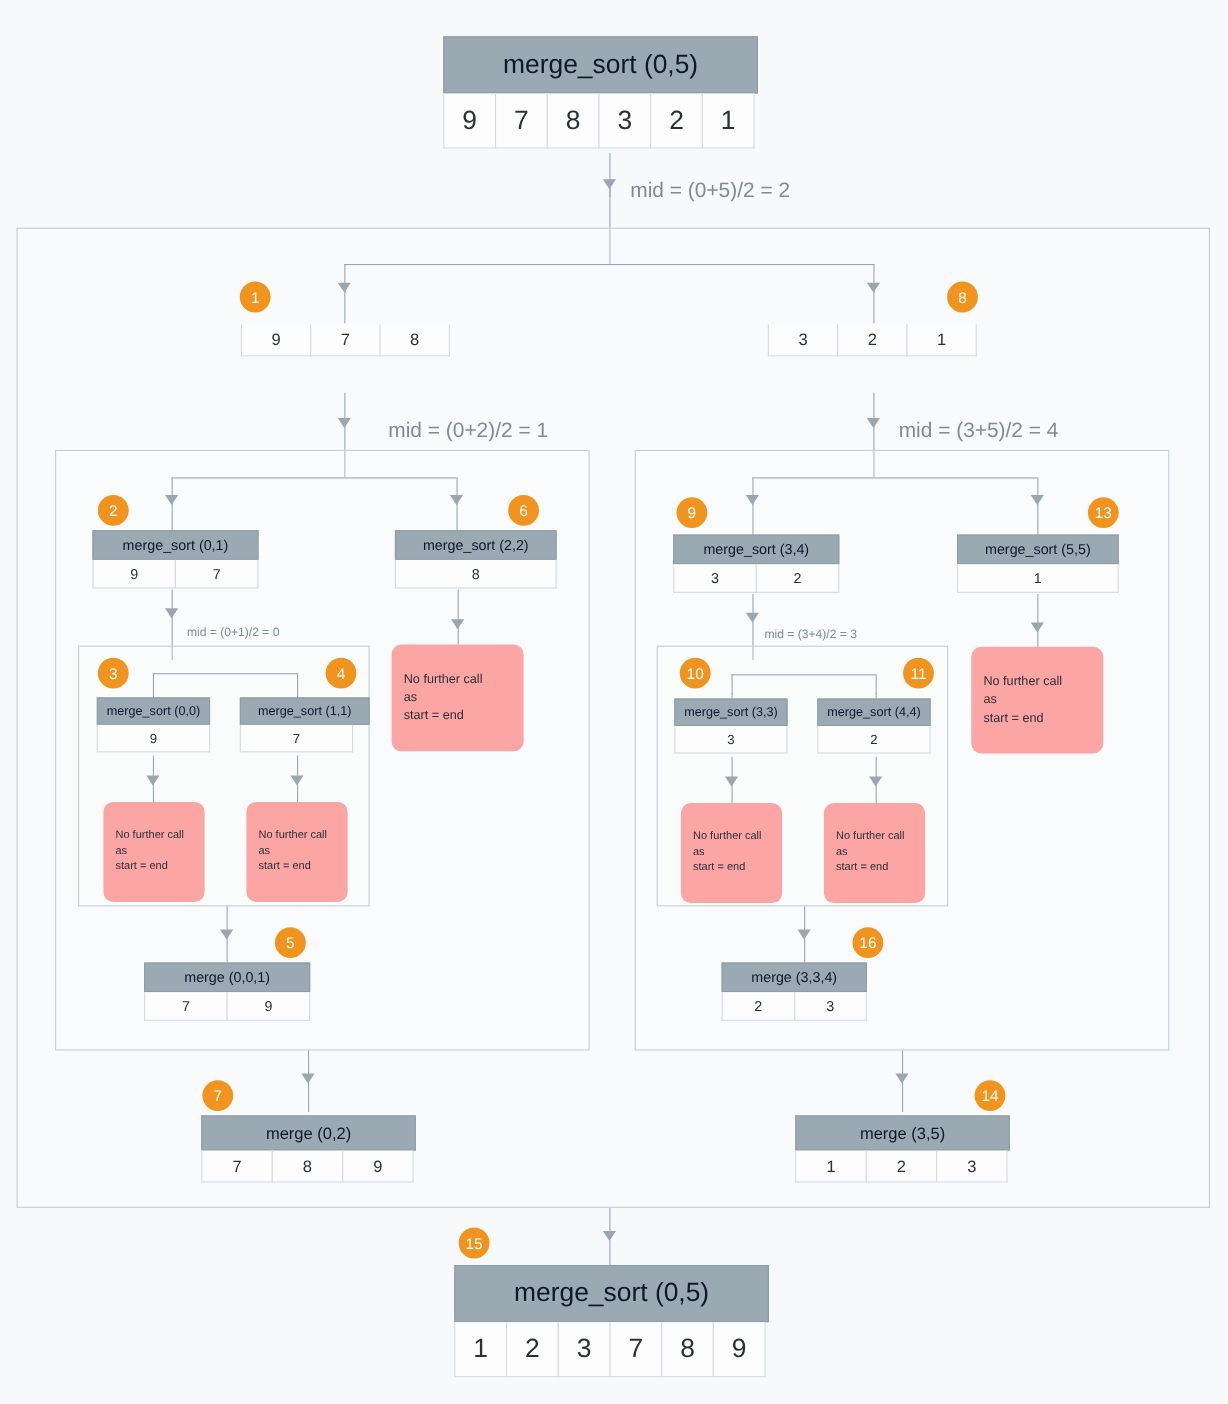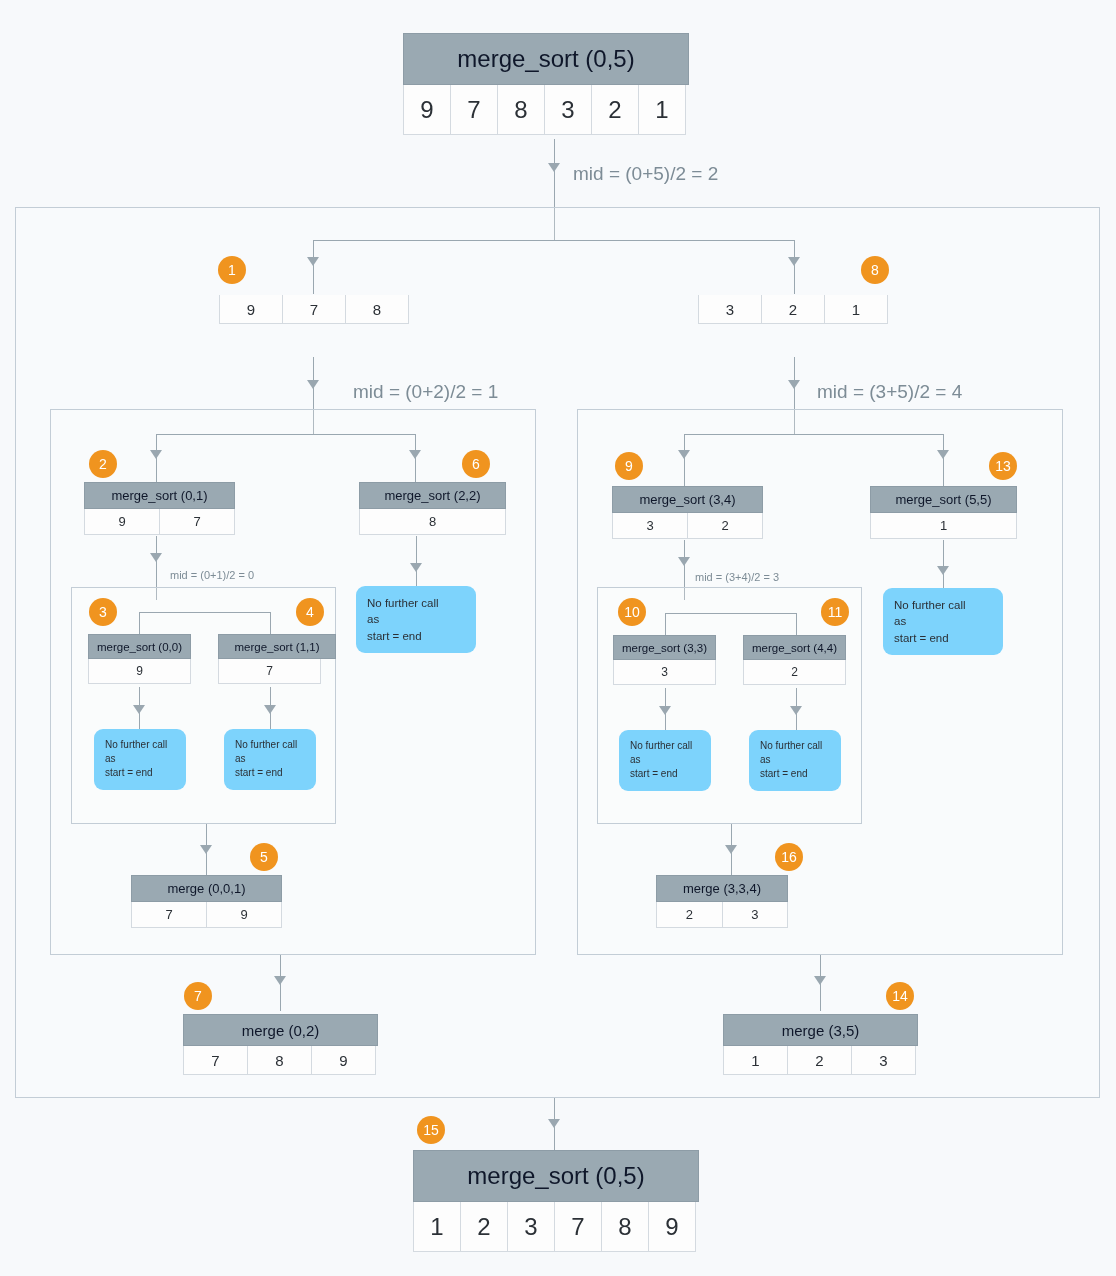--- a/index.html
+++ b/index.html
@@ -51,26 +51,26 @@
 
   .sz-md .hdr { height:27px; font-size:13px; }
   .sz-md .cells .cell { height:26px; font-size:13px; }
 
   .sz-sm .hdr { height:25px; font-size:11.5px; }
   .sz-sm .cells .cell { height:25px; font-size:12px; }
 
   
   .note {
     position:absolute;
-    background:#7dd3fc;
+    background:#fca5a5;
     border-radius:9px;
     color:#2b3036;
     font-size:11.5px;
     line-height:1.42;
-    padding:9px 11px;
+    padding:24px 11px;
   }
   .note span { display:block; }
 
   
   .badge {
     position:absolute;
     width:28px; height:28px;
     border-radius:50%;
     background:#f0941f;
     color:#ffffff;

